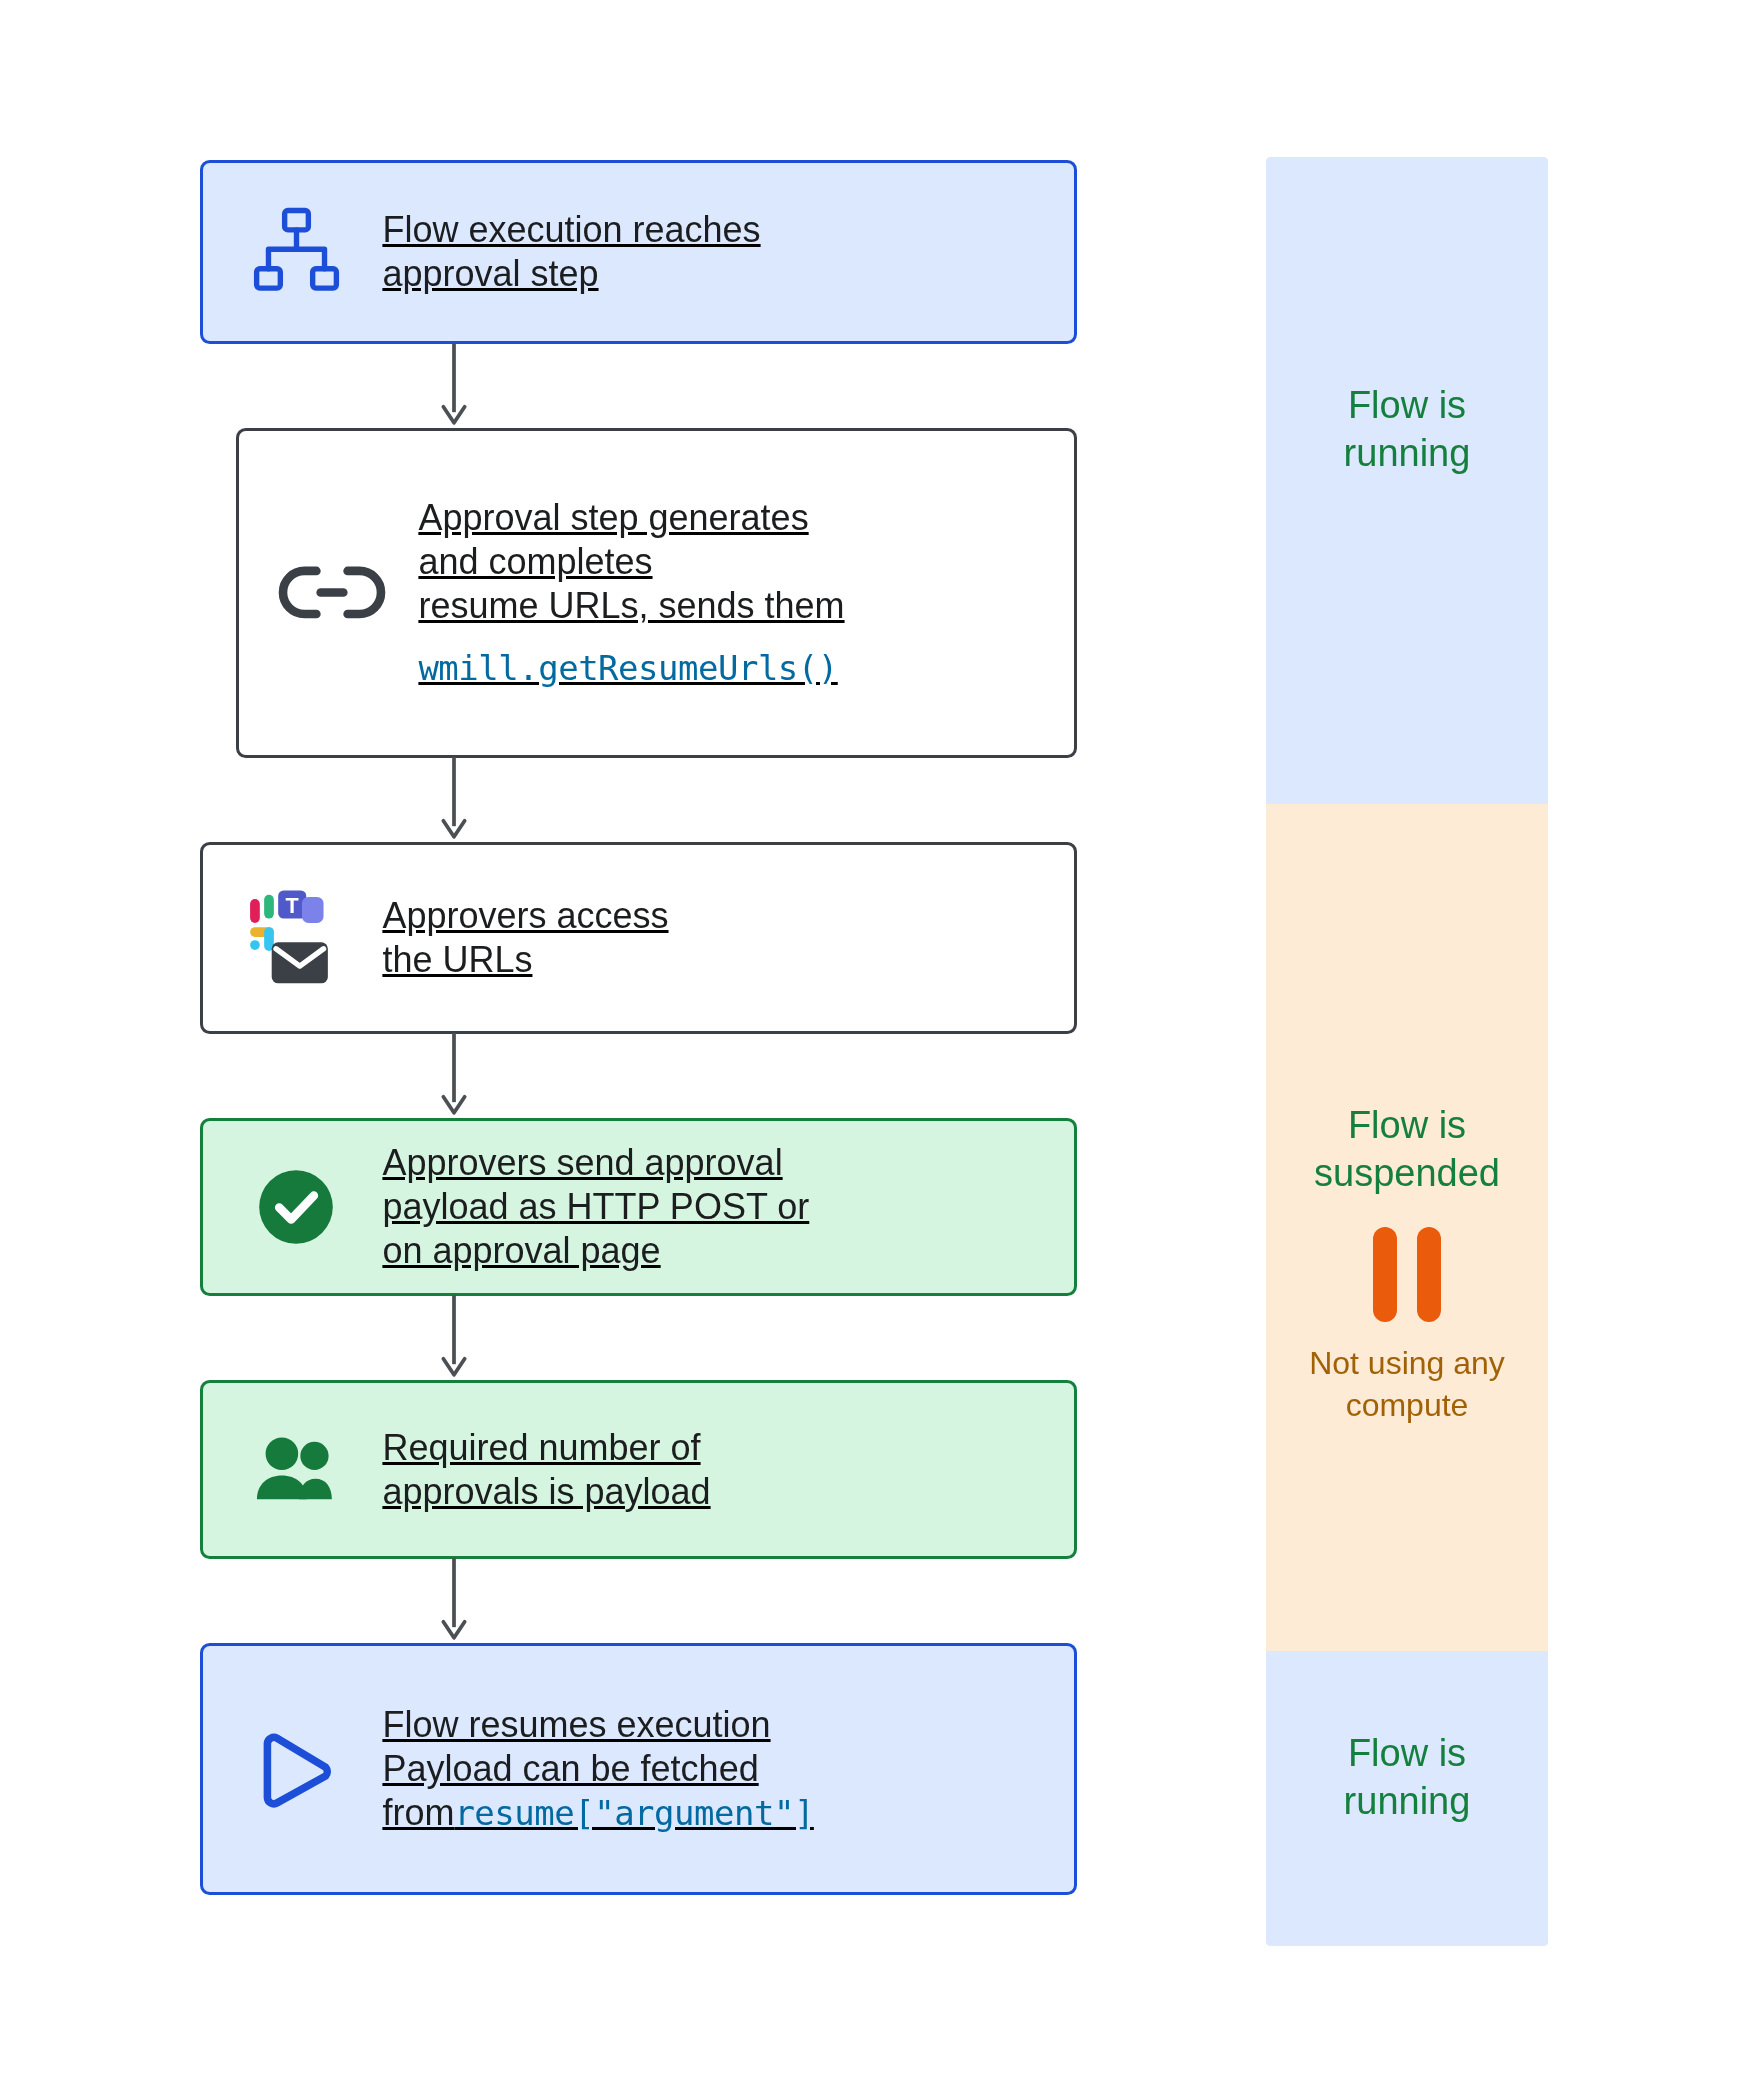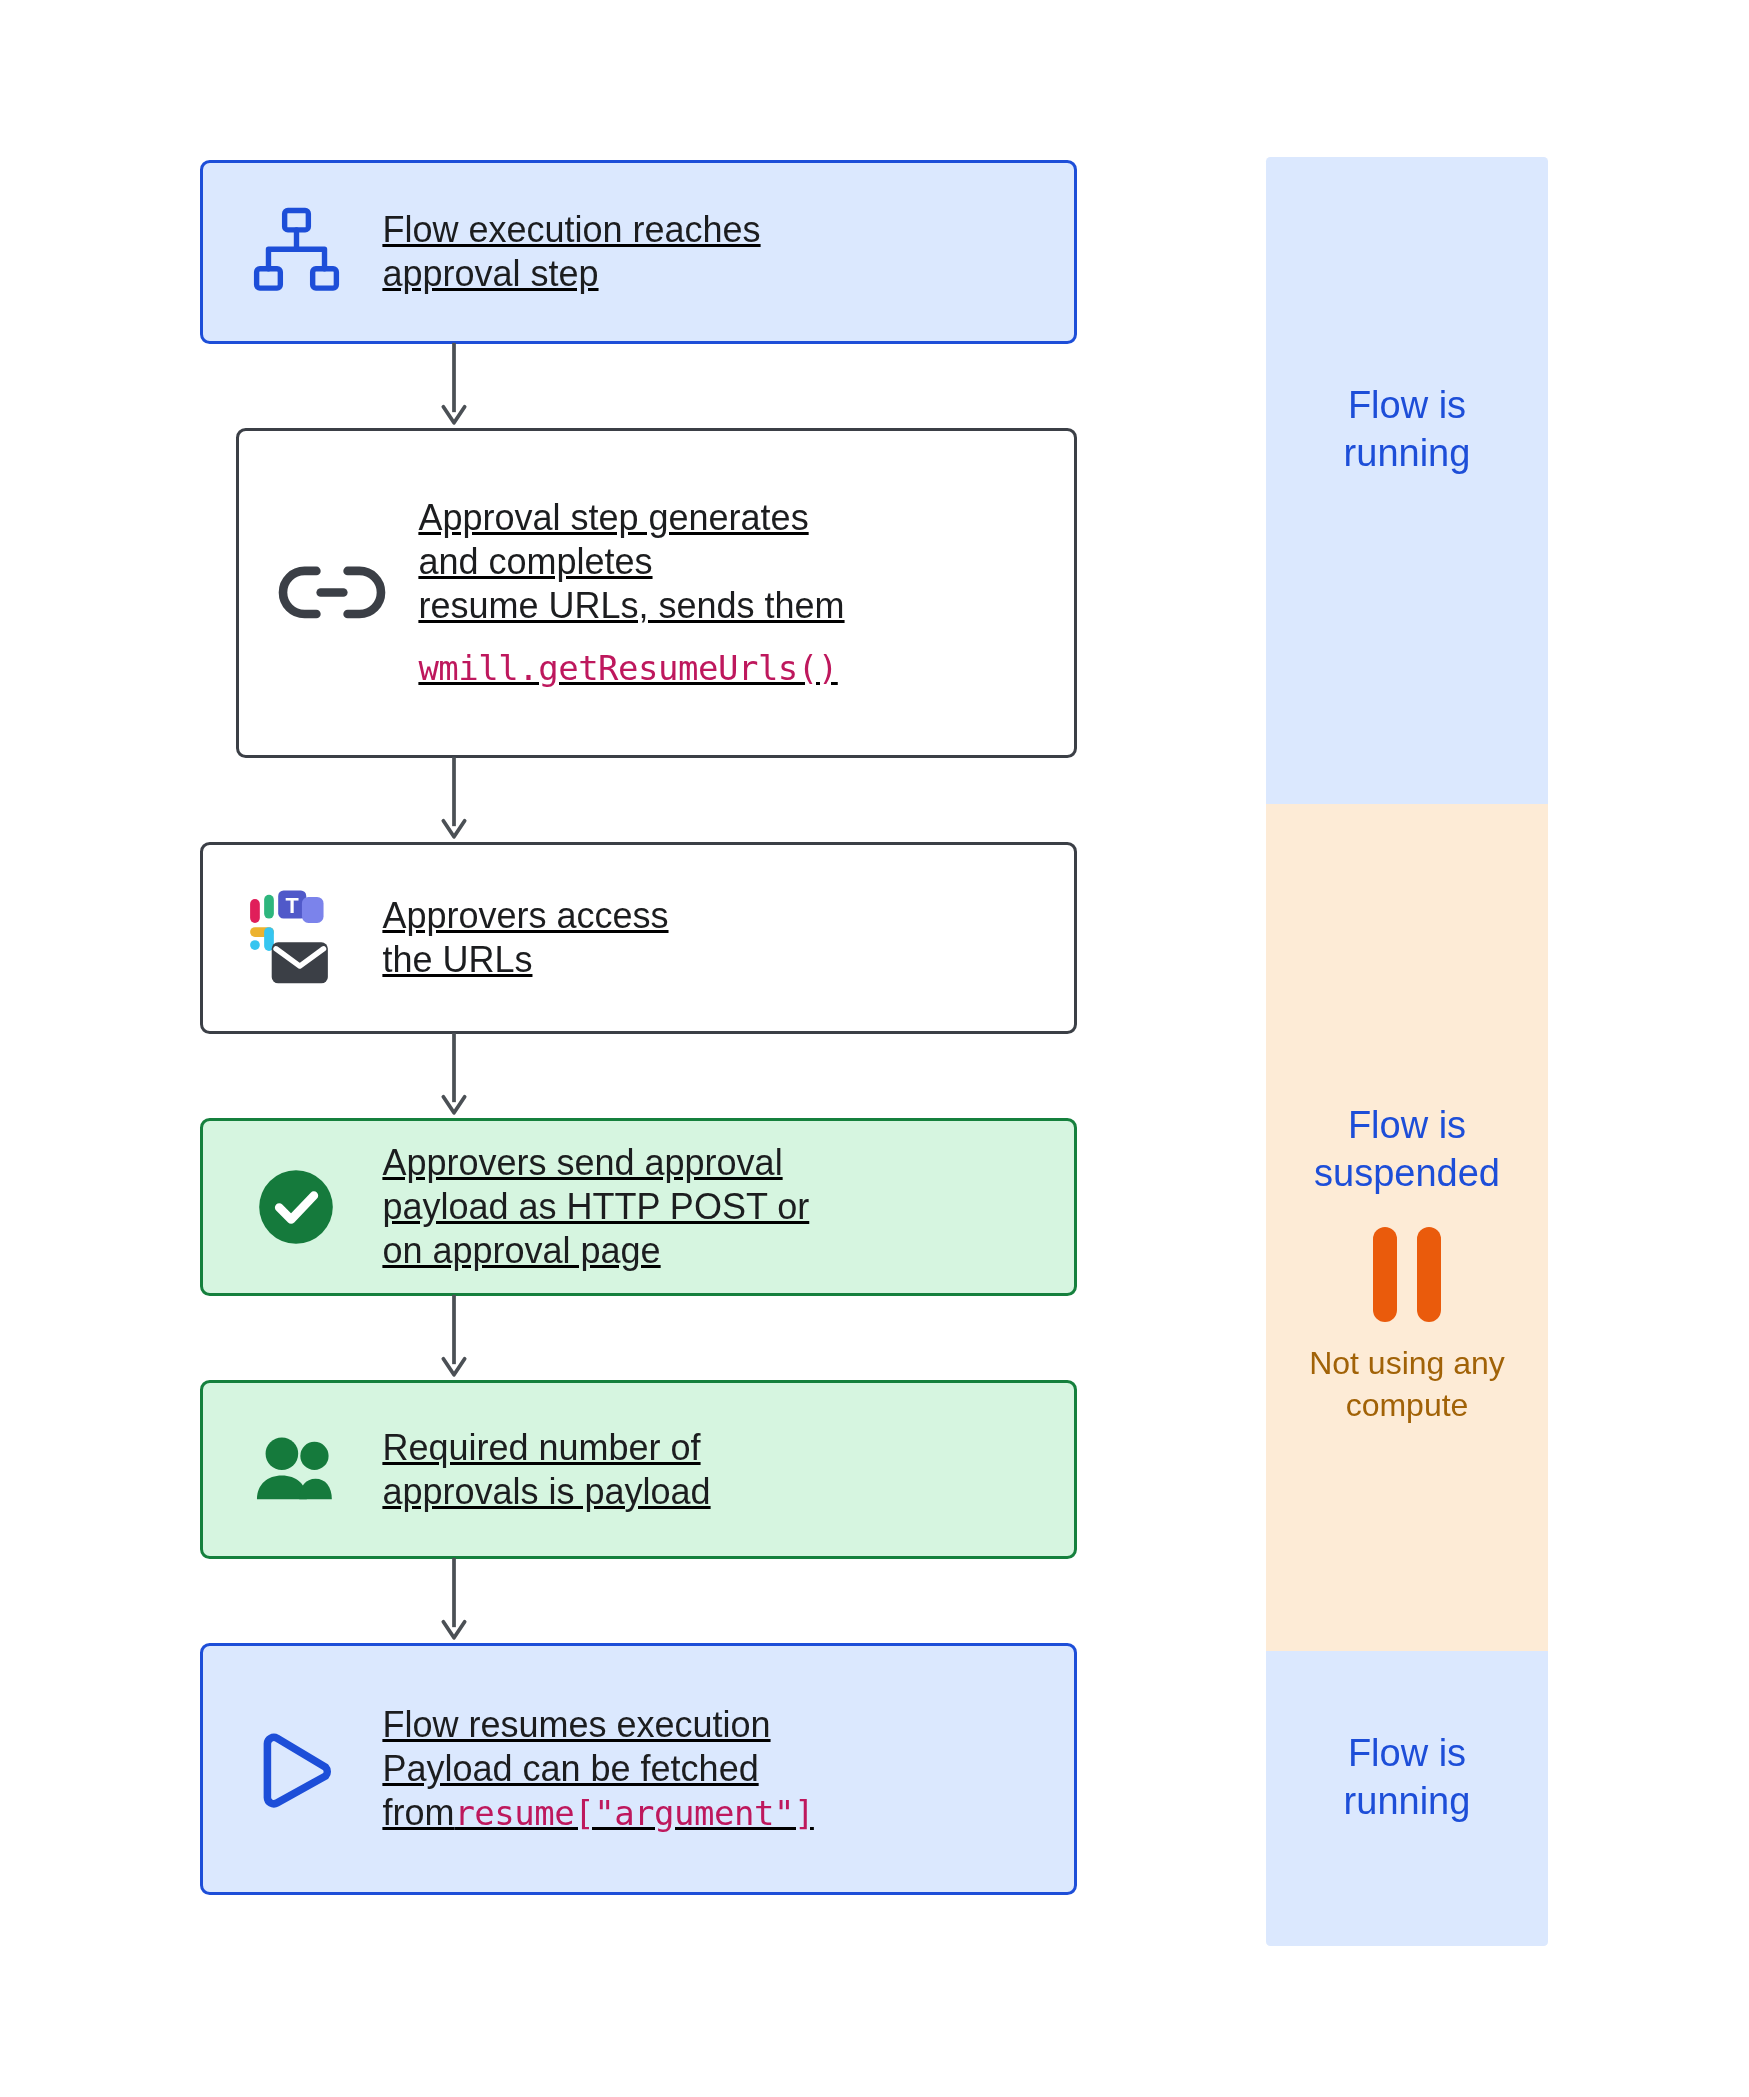--- a/index.html
+++ b/index.html
@@ -52,21 +52,21 @@
   .node .line {
     font-size: 36px;
     color: #1c1d1f;
     line-height: 1.22;
     white-space: nowrap;
   }
   .node .mono {
     font-family: "DejaVu Sans Mono", monospace;
     font-size: 34px;
     letter-spacing: -0.5px;
-    color: #be185d;
+    color: #0369a1;
     line-height: 1.25;
     white-space: nowrap;
   }
   .node .gap {
     height: 19.5px;
   }
 
   .node.blue {
     border-color: #1d4ed8;
     background: #dbe8fe;
@@ -111,21 +111,21 @@
     box-sizing: border-box;
     width: 282px;
     display: flex;
     flex-direction: column;
     align-items: center;
     justify-content: center;
     text-align: center;
   }
   .status-band .title {
     font-size: 38px;
-    color: #1d4ed8;
+    color: #15803d;
     line-height: 1.25;
   }
   .status-band .sub {
     font-size: 32px;
     color: #a16207;
     line-height: 1.25;
     margin-top: 20.6px;
   }
   .band-running-top {
     height: 647px;

